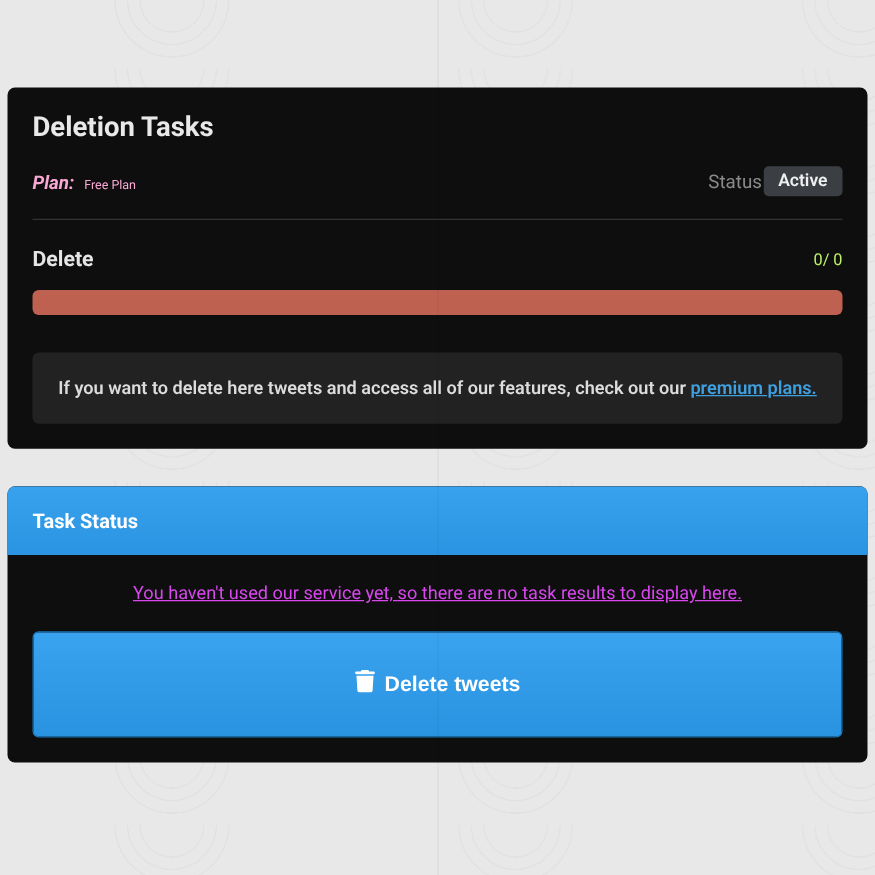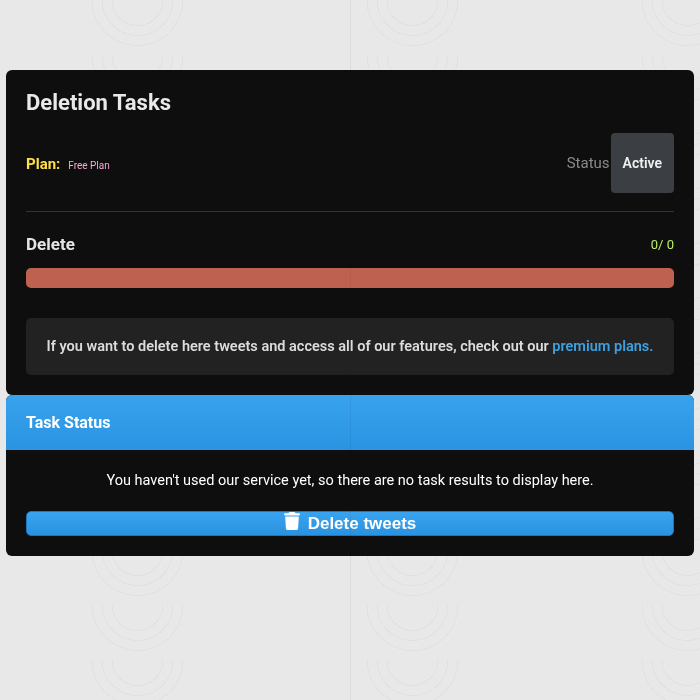--- a/index.html
+++ b/index.html
@@ -21,42 +21,44 @@
       position: absolute;
       top: 0;
       left: 50%;
       width: 1px;
       height: 100%;
       background: rgba(0,0,0,0.05);
     }
     .card {
       background: #0e0e0e;
       border-radius: 6px;
+      margin-bottom: 30px;
       overflow: hidden;
     }
     .card-inner {
       padding: 20px;
     }
     .card-title {
       color: #e9e9e9;
       font-size: 22px;
       font-weight: 700;
       margin-bottom: 18px;
     }
     .plan-row {
       display: flex;
       justify-content: space-between;
       align-items: center;
       padding-bottom: 18px;
       border-bottom: 1px solid #333;
     }
     .plan-label {
-      color: #fde047;
+      color: #f9a8d4;
       font-size: 15px;
       font-weight: 700;
+      font-style: italic;
     }
     .plan-value {
       color: #f9a8d4;
       font-size: 10px;
       font-weight: 400;
       margin-left: 4px;
     }
     .status-group {
       display: flex;
       align-items: center;
@@ -64,21 +66,21 @@
     }
     .status-label {
       color: #8a8a8a;
       font-size: 15px;
     }
     .status-badge {
       background: #3b3f44;
       color: #f0f0f0;
       font-size: 14px;
       font-weight: 600;
-      padding: 22px 12px;
+      padding: 4px 12px;
       border-radius: 4px;
     }
     .limit-row {
       display: flex;
       justify-content: space-between;
       align-items: center;
       margin-top: 22px;
       margin-bottom: 14px;
     }
     .limit-label {
@@ -102,50 +104,52 @@
       background: #222222;
       border-radius: 5px;
       padding: 20px 18px;
       text-align: center;
       color: #dcdcdc;
       font-size: 14.5px;
       font-weight: 600;
     }
     .upsell-link {
       color: #3fa0e0;
+      text-decoration: underline;
       cursor: pointer;
     }
     .history-header {
       background: #2a99e8;
       background: linear-gradient(to bottom, #38a2ee, #2a94e2);
       padding: 18px 20px;
     }
     .history-title {
       color: #fff;
       font-size: 16px;
       font-weight: 700;
     }
     .history-body {
       padding: 22px 20px 20px 20px;
       text-align: center;
     }
     .history-empty {
-      color: #ffffff;
+      color: #d946ef;
       font-size: 14.5px;
       margin-bottom: 22px;
+      text-decoration: underline;
     }
     .delete-btn {
       width: 100%;
       background: linear-gradient(to bottom, #3aa3ef, #2a93e1);
       border: 1px solid #1a77bb;
       border-radius: 5px;
       color: #fff;
       font-size: 17px;
       font-weight: 600;
-      padding: 0 0;
+      padding: 30px 0;
       cursor: pointer;
       display: flex;
       align-items: center;
       justify-content: center;
       gap: 8px;
     }
     .delete-btn svg {
       width: 16px;
       height: 18px;
       fill: #fff;

